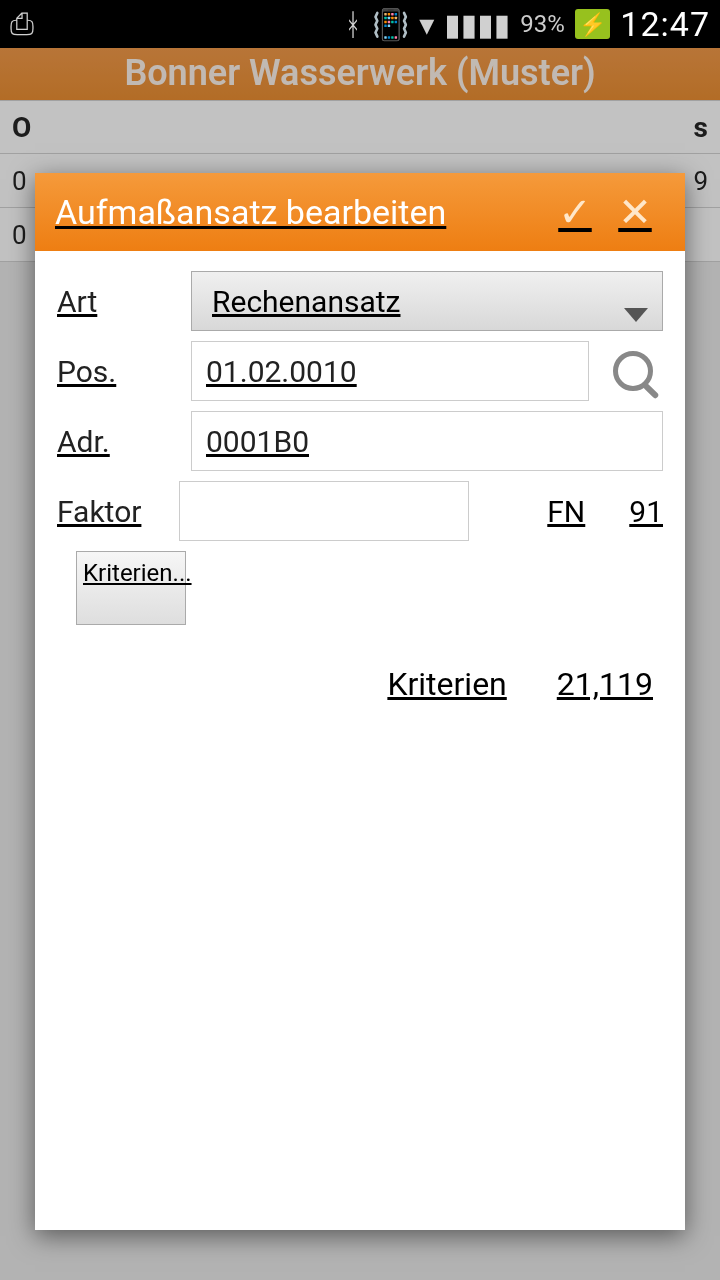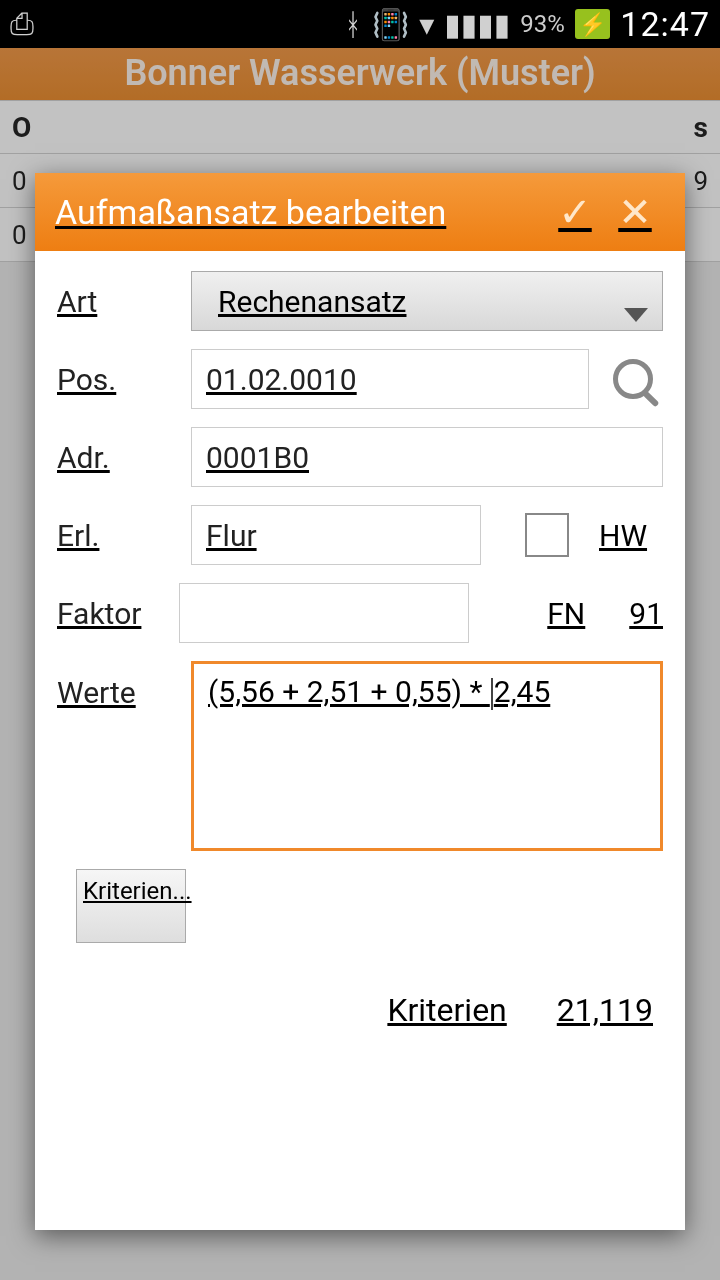--- a/index.html
+++ b/index.html
@@ -21,25 +21,25 @@
   .bg-sub { font-size: 26px; opacity:.9; margin-top:4px;}
   .bg-row { background:#fff; border-top:1px solid #ccc; border-bottom:1px solid #ccc; height:54px; display:flex; justify-content:space-between; align-items:center; padding:0 12px; font-size:28px; font-weight:bold;}
   .bg-row2 { background:#fff; border-bottom:1px solid #ccc; height:54px; display:flex; justify-content:space-between; align-items:center; padding:0 12px; font-size:26px;}
 
   
   .overlay { position:absolute; top:48px; left:0; right:0; bottom:0; background:rgba(80,80,80,.35); }
   .dialog { position:absolute; top:125px; left:35px; right:35px; bottom:50px; background:#fff; box-shadow:0 6px 24px rgba(0,0,0,.5); display:flex; flex-direction:column;text-decoration:underline; }
   .dlg-head { background: linear-gradient(#f59a3b,#ee7e12); height:78px; display:flex; align-items:center; padding:0 20px; color:#fff; }
   .dlg-title { font-size:34px; flex:1; }
   .dlg-check, .dlg-close { width:60px; text-align:center; font-size:40px; color:#ffe7c9; cursor:pointer; }
-  .dlg-body { padding:20px 22px; flex:1; display:flex; flex-direction:column; gap:18px; }
+  .dlg-body { padding:20px 22px; flex:1; display:flex; flex-direction:column; gap:10px; }
 
   .row { display:flex; align-items:center; gap:14px; }
   .lbl { width:120px; font-size:30px; color:#222; }
-  .select { flex:1; height:60px; background: linear-gradient(#f0f0f0,#d8d8d8); border:1px solid #aaa; display:flex; align-items:center; padding:0 26px; font-size:30px; position:relative; }
+  .select { flex:1; height:60px; background: linear-gradient(#f0f0f0,#d8d8d8); border:1px solid #aaa; display:flex; align-items:center; padding:0 20px; font-size:30px; position:relative; }
   .select .caret { position:absolute; right:14px; bottom:8px; width:0;height:0;border-left:12px solid transparent;border-right:12px solid transparent;border-top:14px solid #555;}
   .input { flex:1; height:60px; border:1px solid #ccc; background:#fff; padding:0 14px; font-size:30px; display:flex; align-items:center; color:#222;}
   .search-btn { width:60px; height:60px; display:flex; align-items:center; justify-content:center; }
   .mag { width:40px; height:40px; border:5px solid #888; border-radius:50%; position:relative; }
   .mag::after { content:""; position:absolute; width:18px; height:6px; background:#888; bottom:-8px; right:-12px; transform:rotate(45deg); border-radius:3px;}
   .short { width:290px; flex:none; }
   .chk { width:44px; height:44px; border:2px solid #888; background:#fff; margin-left:30px;}
   .hw { font-size:30px; margin-left:16px;}
   .fn { font-size:30px; margin-left:64px;text-align:right; }
   .fnv { font-size:30px; margin-left:30px; }
@@ -116,42 +116,30 @@
         </div>
       </div>
 
       <div class="row">
         <div class="lbl">Adr.</div>
         <div class="input">
             <span>0001B0</span>
           </div>
       </div>
 
-      <div class="row">
-        <div class="lbl">Erl.</div>
-        <div class="input short">
-            <span>Flur</span>
-          </div>
-        <div class="chk"></div>
-        <div class="hw">HW</div>
-      </div>
 
       <div class="row">
         <div class="lbl">Faktor</div>
         <div class="input short">
             <span></span>
           </div>
         <div class="fn">FN</div>
         <div class="fnv">91</div>
       </div>
 
-      <div class="row" style="align-items:flex-start;">
-        <div class="lbl" style="padding-top:14px;">Werte</div>
-        <div class="werte" style="flex:1;"><span>(5,56 + 2,51 + 0,55) * </span><span class="caret-line"></span><span>2,45</span></div>
-      </div>
 
       <div class="row">
         <div class="kriterien">Kriterien...</div>
       </div>
 
       <div class="result-row">
         <span>Kriterien</span>
         <span>21,119</span>
       </div>
 

